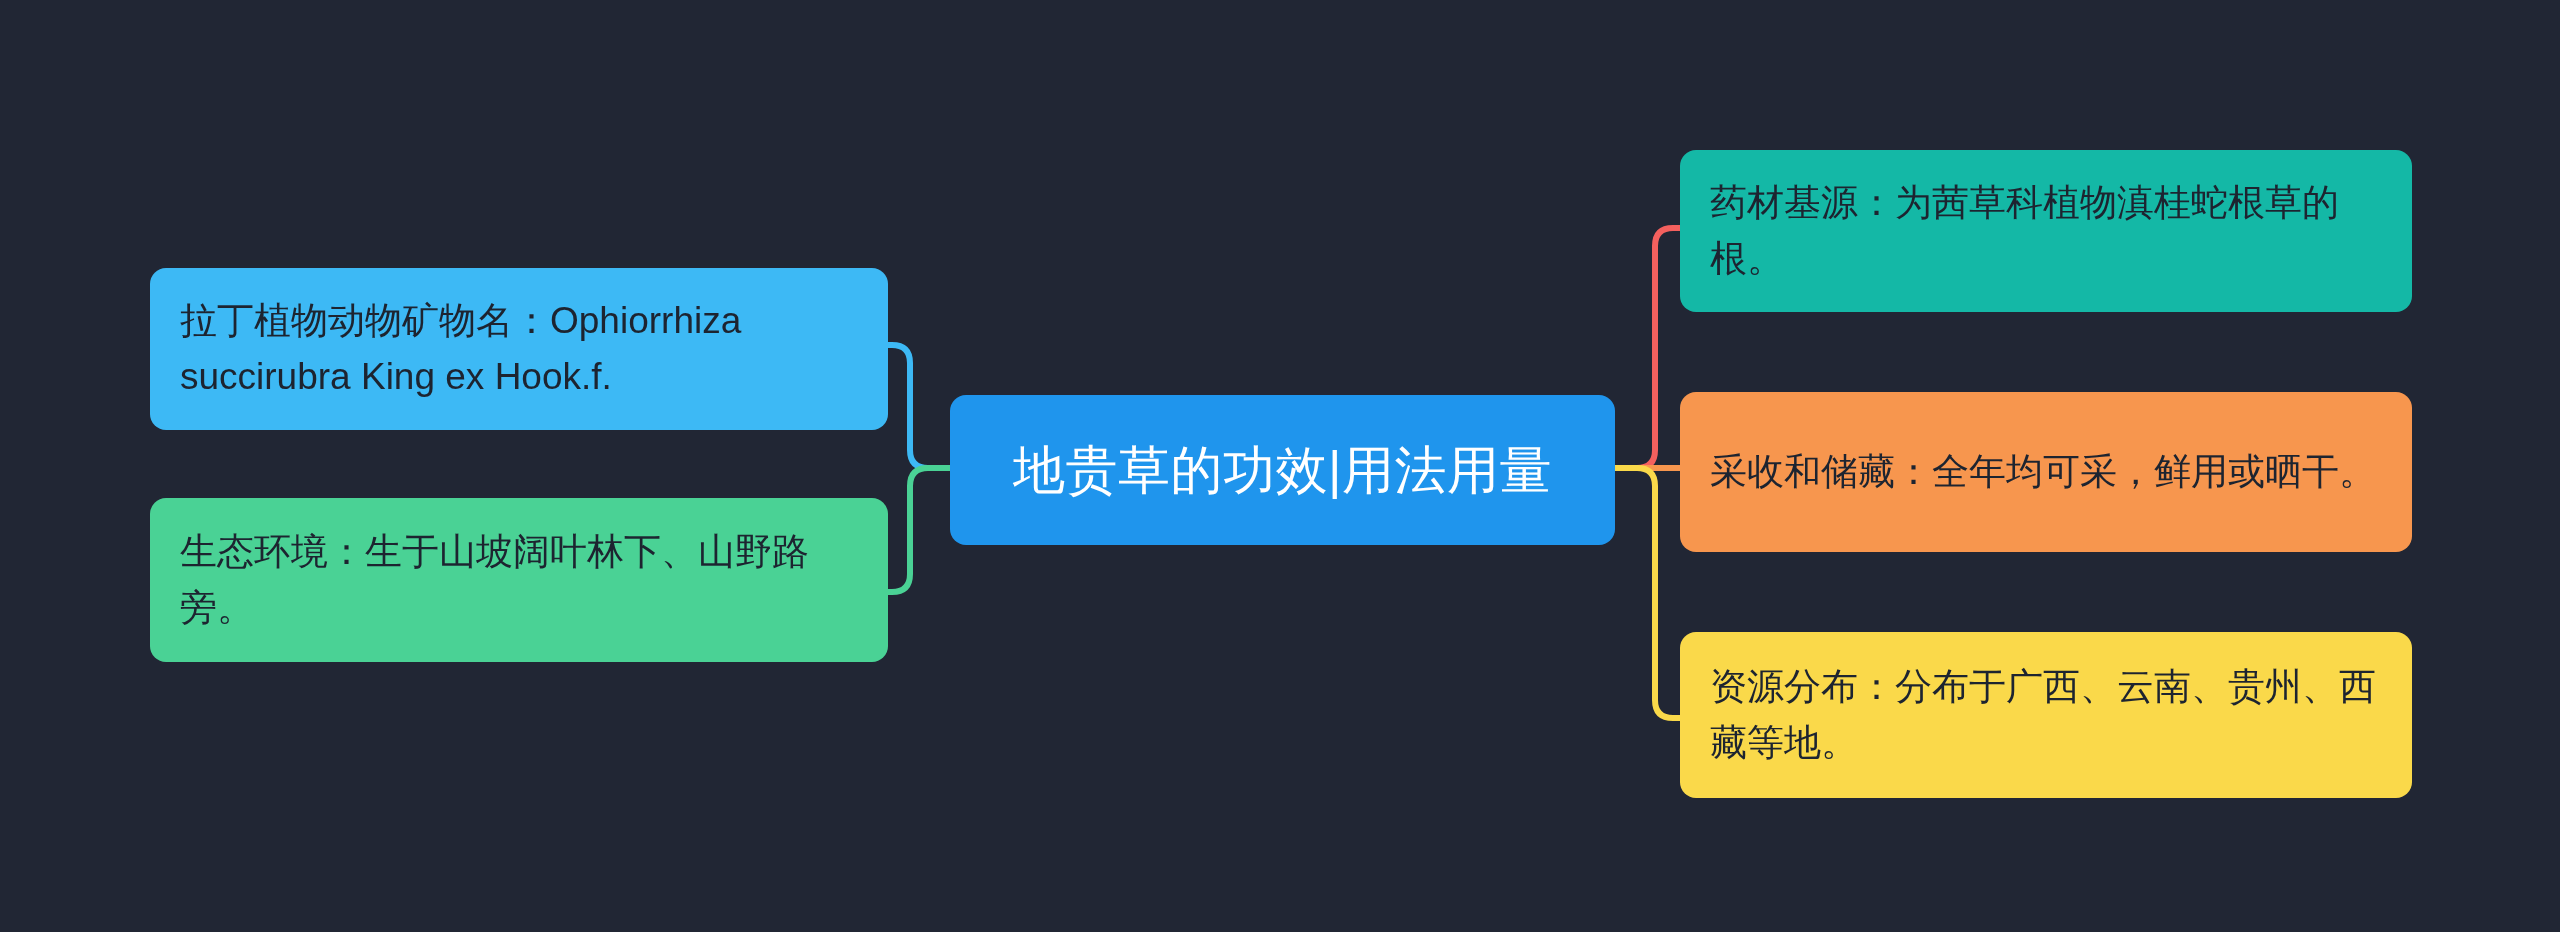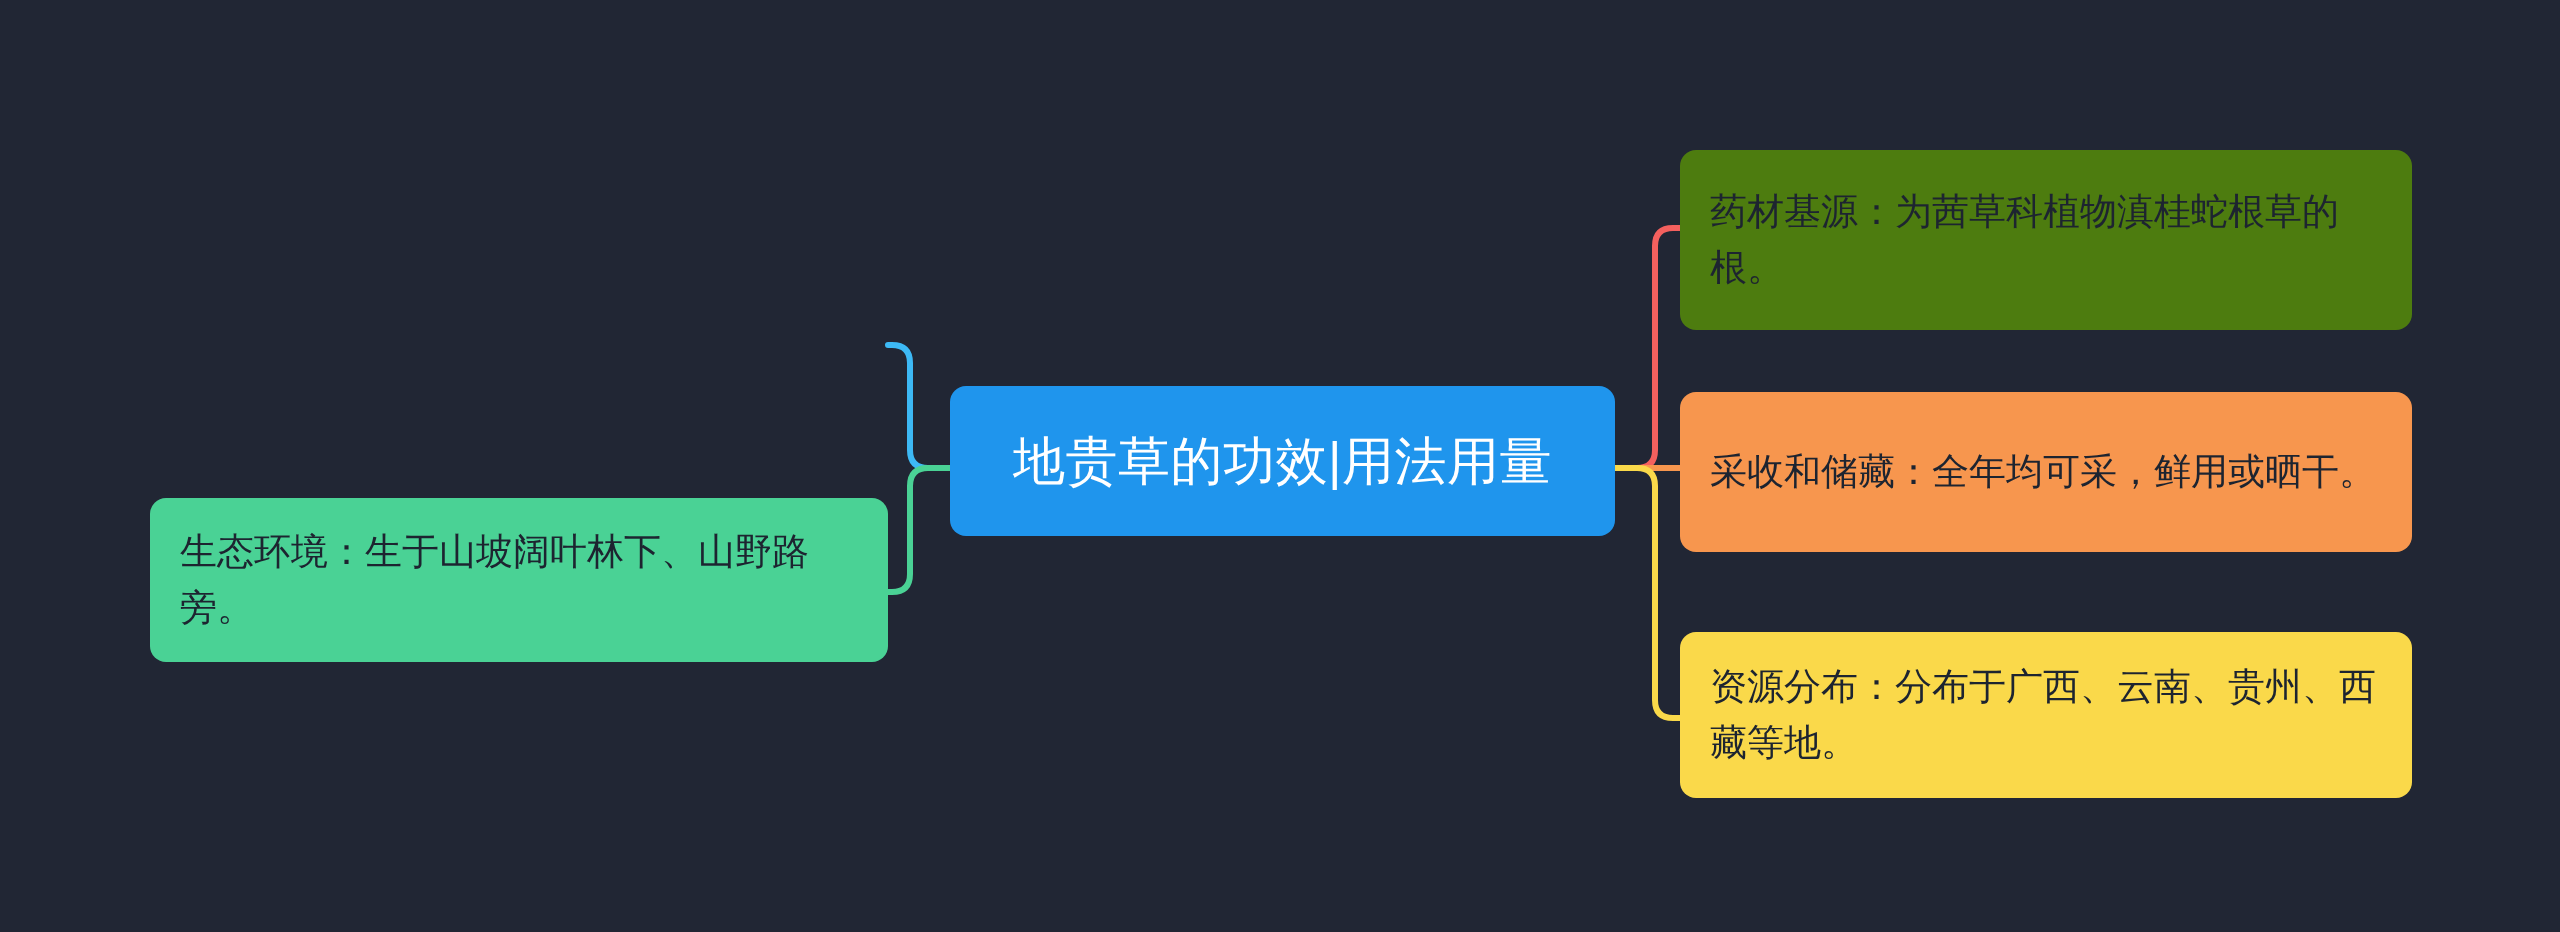--- a/index.html
+++ b/index.html
@@ -34,21 +34,21 @@
   .node-text {
     display: block;
     width: 100%;
     word-break: break-word;
     white-space: normal;
   }
 
   
   .node-center {
     left: 950px;
-    top: 386px;
+    top: 395px;
     width: 665px;
     height: 150px;
     background: #1f95ed;
     justify-content: center;
   }
   .node-center .node-text {
     color: #ffffff;
     font-size: 52px;
     line-height: 1.25;
     text-align: center;
@@ -61,21 +61,21 @@
   }
   .node-leaf .node-text {
     color: #1d2430;
     font-size: 37px;
     line-height: 1.52;
     text-align: left;
   }
 
   .node-lat    { left: 150px;  top: 268px; width: 738px; height: 162px; background: #3db9f5; }
   .node-eco    { left: 150px;  top: 498px; width: 738px; height: 164px; background: #4ad295; }
-  .node-source { left: 1680px; top: 150px; width: 732px; height: 180px; background: #4d7c0f; }
+  .node-source { left: 1680px; top: 150px; width: 732px; height: 162px; background: #14b8a6; }
   .node-harv   { left: 1680px; top: 392px; width: 732px; height: 160px; background: #f7964e; }
   .node-dist   { left: 1680px; top: 632px; width: 732px; height: 166px; background: #fad94a; }
 </style>
 </head>
 <body>
 
 <div id="canvas">
 
   <svg id="links" viewBox="0 0 2560 932" width="2560" height="932" fill="none">
 
@@ -83,20 +83,23 @@
 
     <path d="M 888 592 L 892 592 Q 910 592 910 574 L 910 486 Q 910 468 928 468 L 950 468" stroke="#4ad295" stroke-width="6" stroke-linecap="round" fill="none"></path>
 
     <path d="M 1615 468 L 1637 468 Q 1655 468 1655 450 L 1655 246 Q 1655 228 1673 228 L 1680 228" stroke="#f4605e" stroke-width="6" stroke-linecap="round" fill="none"></path>
 
     <path d="M 1615 468 L 1680 468" stroke="#f7964e" stroke-width="6" stroke-linecap="round" fill="none"></path>
 
     <path d="M 1615 468 L 1637 468 Q 1655 468 1655 486 L 1655 700 Q 1655 718 1673 718 L 1680 718" stroke="#fad94a" stroke-width="6" stroke-linecap="round" fill="none"></path>
   </svg>
 
+  <div class="node node-leaf node-lat">
+    <span class="node-text">拉丁植物动物矿物名：Ophiorrhiza succirubra King ex Hook.f.</span>
+  </div>
 
   <div class="node node-leaf node-eco">
     <span class="node-text">生态环境：生于山坡阔叶林下、山野路旁。</span>
   </div>
 
   <div class="node node-center">
     <span class="node-text">地贵草的功效|用法用量</span>
   </div>
 
   <div class="node node-leaf node-source">

